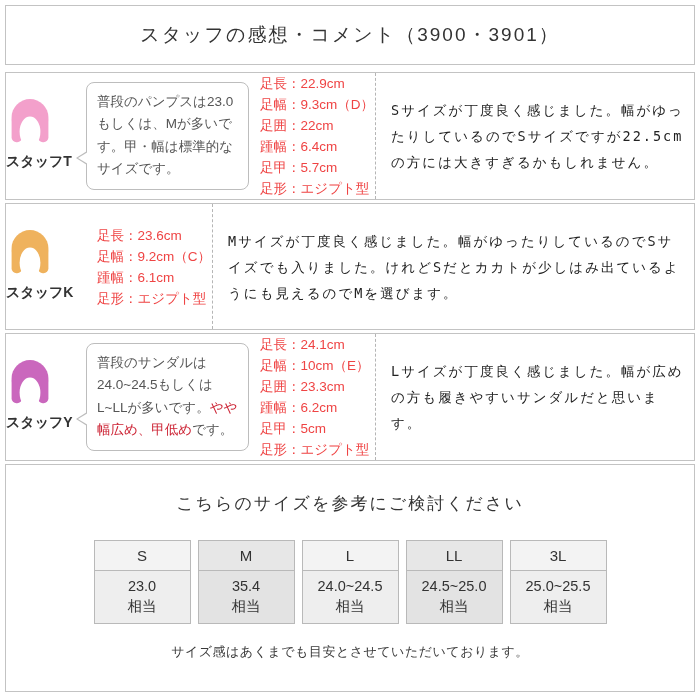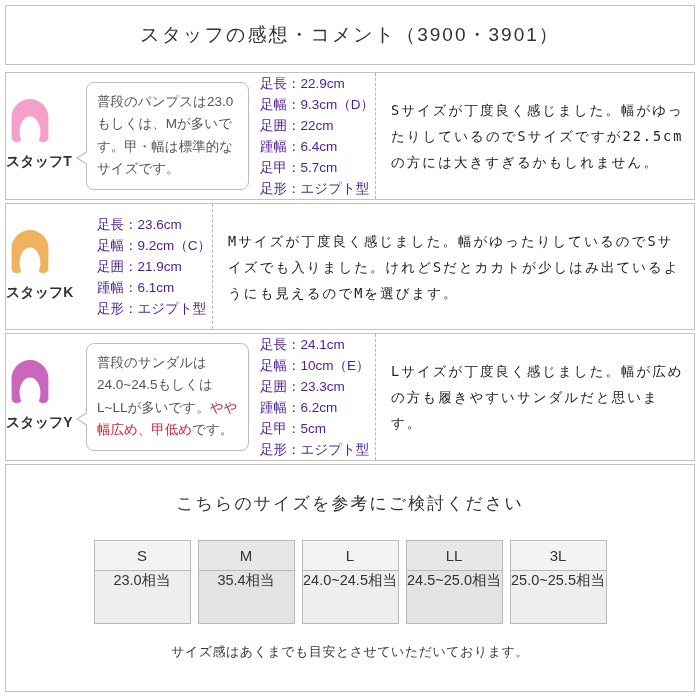--- a/index.html
+++ b/index.html
@@ -22,36 +22,36 @@
             font-size:13.5px; line-height:1.66; color:#555; background:#fff; }
   .bubble::before { content:""; position:absolute; left:-11px; bottom:24px; width:0; height:0;
             border-top:7px solid transparent; border-bottom:7px solid transparent;
             border-right:11px solid #bdbdbd; }
   .bubble::after { content:""; position:absolute; left:-9px; bottom:25px; width:0; height:0;
             border-top:6px solid transparent; border-bottom:6px solid transparent;
             border-right:10px solid #ffffff; }
   .red-note { color:#cc2233; }
 
   .measure-col { width:126px; padding-left:11px; display:flex; flex-direction:column;
-                 justify-content:center; font-size:13.5px; line-height:21px; color:#4c1d95;
+                 justify-content:center; font-size:13.5px; line-height:21px; color:#ef4444;
                  flex-shrink:0; box-sizing:border-box; }
 
   .comment-col { flex:1; border-left:1px dashed #b5b5b5; padding:10px 10px 10px 15px;
                  display:flex; align-items:center; }
   .comment-text { font-family:"DejaVu Sans Mono",monospace; font-size:13.5px; line-height:26px;
                   letter-spacing:2px; color:#222; }
 
   .bottom-box { border:1px solid #c3c3c3; margin-top:2px; height:228px; padding-top:27px;
                 box-sizing:border-box; text-align:center; background:#fff; }
   .size-heading { font-size:17px; letter-spacing:2px; color:#333; font-weight:500; margin:0; }
   .size-table { display:flex; justify-content:center; gap:7px; margin-top:25px; }
   .size-col { width:97px; border:1px solid #b9b9b9; box-sizing:border-box; }
   .size-head { height:29px; line-height:29px; font-size:15px; color:#333;
                border-bottom:1px solid #b9b9b9; }
-  .size-val { height:52px; display:flex; flex-direction:row; justify-content:center;
+  .size-val { height:52px; display:flex; flex-direction:column; justify-content:center;
               font-size:14.5px; line-height:1.35; color:#333; }
   .alt-light .size-head { background:#f3f3f3; }
   .alt-light .size-val  { background:#eeeeee; }
   .alt-dark  .size-head { background:#e7e7e7; }
   .alt-dark  .size-val  { background:#e3e3e3; }
   .size-note { margin:18px 0 0 0; font-size:13px; line-height:1.6; color:#3a3a3a;
                letter-spacing:0.5px; }
 </style>
 </head>
 <body>
@@ -104,21 +104,20 @@
             <rect x="40" y="22" width="13" height="34" rx="6"></rect>
           </g>
           <ellipse cx="30" cy="43" rx="13" ry="19" fill="#ffffff"></ellipse>
         </svg>
       </div>
       <div class="staff-name">スタッフK</div>
     </div>
     <div class="measure-col">
       <div>足長：23.6cm</div>
       <div>足幅：9.2cm（C）</div>
-      <div>足囲：21.9cm</div>
       <div>踵幅：6.1cm</div>
       <div>足形：エジプト型</div>
     </div>
     <div class="comment-col">
       <p class="comment-text">Mサイズが丁度良く感じました。幅がゆったりしているのでSサイズでも入りました。けれどSだとカカトが少しはみ出ているようにも見えるのでMを選びます。</p>
     </div>
   </section>
 
   <section class="staff-row">
     <div class="left-col">

